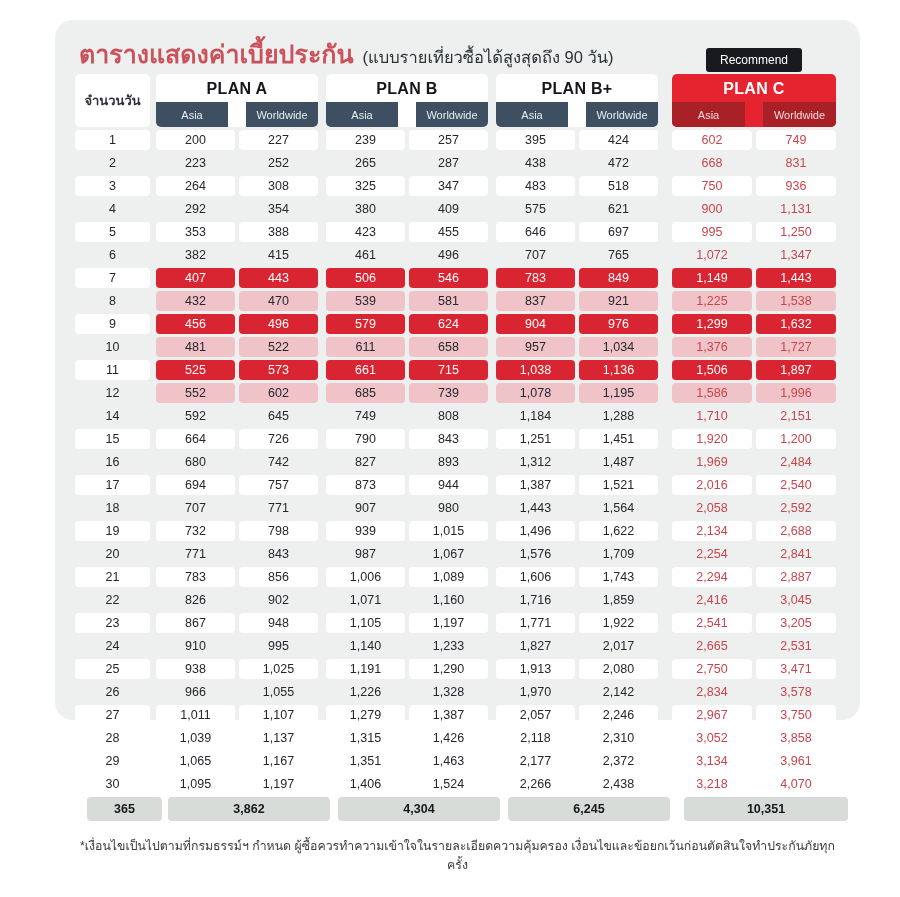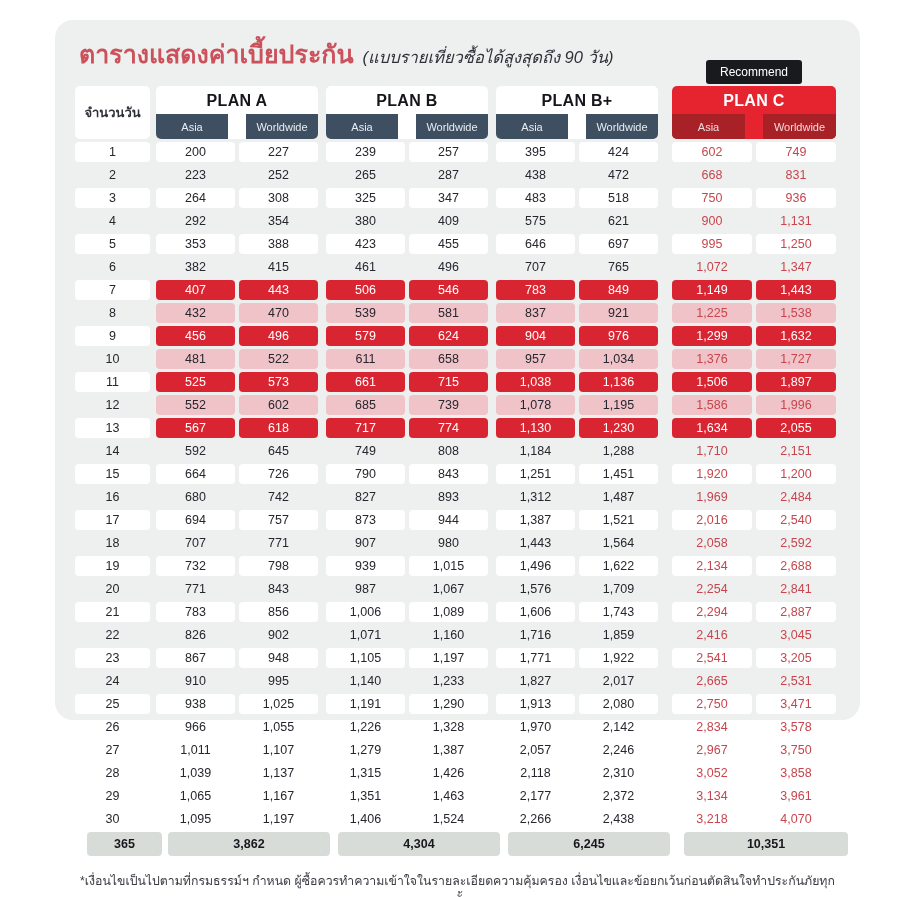--- a/index.html
+++ b/index.html
@@ -9,33 +9,33 @@
     -webkit-font-smoothing:antialiased;
   }
   .panel{
     position:absolute;left:55px;top:20px;width:805px;height:700px;
     background:var(--panel,#edf0ef);border-radius:18px;
     padding:14px 20px 16px;box-sizing:border-box;
   }
   
   .title-line{display:flex;align-items:baseline;gap:9px;padding-left:4px;}
   .title-main{font-size:25px;font-weight:600;color:var(--title,#cb515b);}
-  .title-sub{font-size:16.5px;font-weight:500;color:#2e3138;font-style:italic;}
+  .title-sub{font-size:16.5px;font-weight:500;color:#2e3138;}
 
   
   .trow{display:flex;align-items:center;}
   .daycol{width:75px;margin-right:6px;flex:none;}
   .grp{display:flex;width:162px;margin-right:8px;flex:none;}
   .grp .gcell{width:79px;}
   .grp .gcell + .gcell{margin-left:4px;}
   .grp.c{width:164px;margin-left:6px;margin-right:0;}
   .grp.c .gcell{width:80px;}
 
   
-  .hdr-wrap{position:relative;margin-top:12px;}
+  .hdr-wrap{position:relative;margin-top:0;}
   .hbox{height:53px;}
   .hday{
     background:#ffffff;border-radius:5px;display:flex;align-items:center;
     justify-content:center;font-size:13px;font-weight:600;color:#2e3138;
   }
   .hgrp{display:block;background:#ffffff;border-radius:5px;overflow:hidden;}
   .hgrp .pname{
     height:28px;line-height:29px;text-align:center;font-weight:700;
     font-size:16px;color:#15161b;letter-spacing:.3px;
   }
@@ -349,39 +349,20 @@
         <div class="grp">
           <div class="gcell cell pinkbg">1,078</div>
           <div class="gcell cell pinkbg">1,195</div>
         </div>
         <div class="grp c">
           <div class="gcell cell pinkbg ctext">1,586</div>
           <div class="gcell cell pinkbg ctext">1,996</div>
         </div>
       </div>
       <div class="trow r">
-        <div class="daycol cell white">13</div>
-        <div class="grp">
-          <div class="gcell cell redbg">567</div>
-          <div class="gcell cell redbg">618</div>
-        </div>
-        <div class="grp">
-          <div class="gcell cell redbg">717</div>
-          <div class="gcell cell redbg">774</div>
-        </div>
-        <div class="grp">
-          <div class="gcell cell redbg">1,130</div>
-          <div class="gcell cell redbg">1,230</div>
-        </div>
-        <div class="grp c">
-          <div class="gcell cell redbg">1,634</div>
-          <div class="gcell cell redbg">2,055</div>
-        </div>
-      </div>
-      <div class="trow r">
         <div class="daycol cell">14</div>
         <div class="grp">
           <div class="gcell cell">592</div>
           <div class="gcell cell">645</div>
         </div>
         <div class="grp">
           <div class="gcell cell">749</div>
           <div class="gcell cell">808</div>
         </div>
         <div class="grp">

